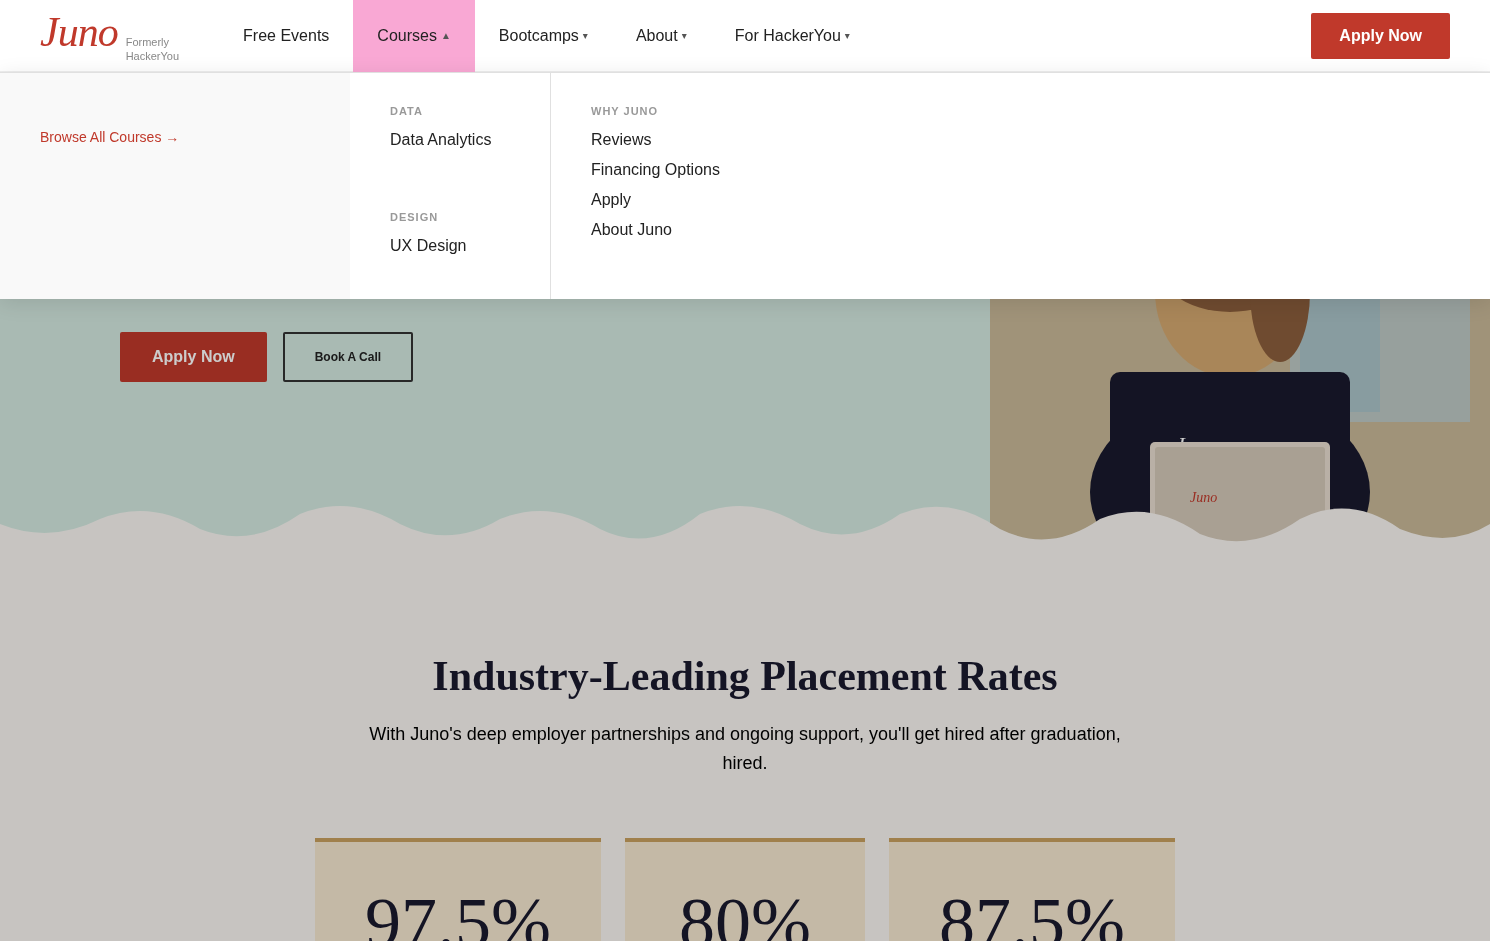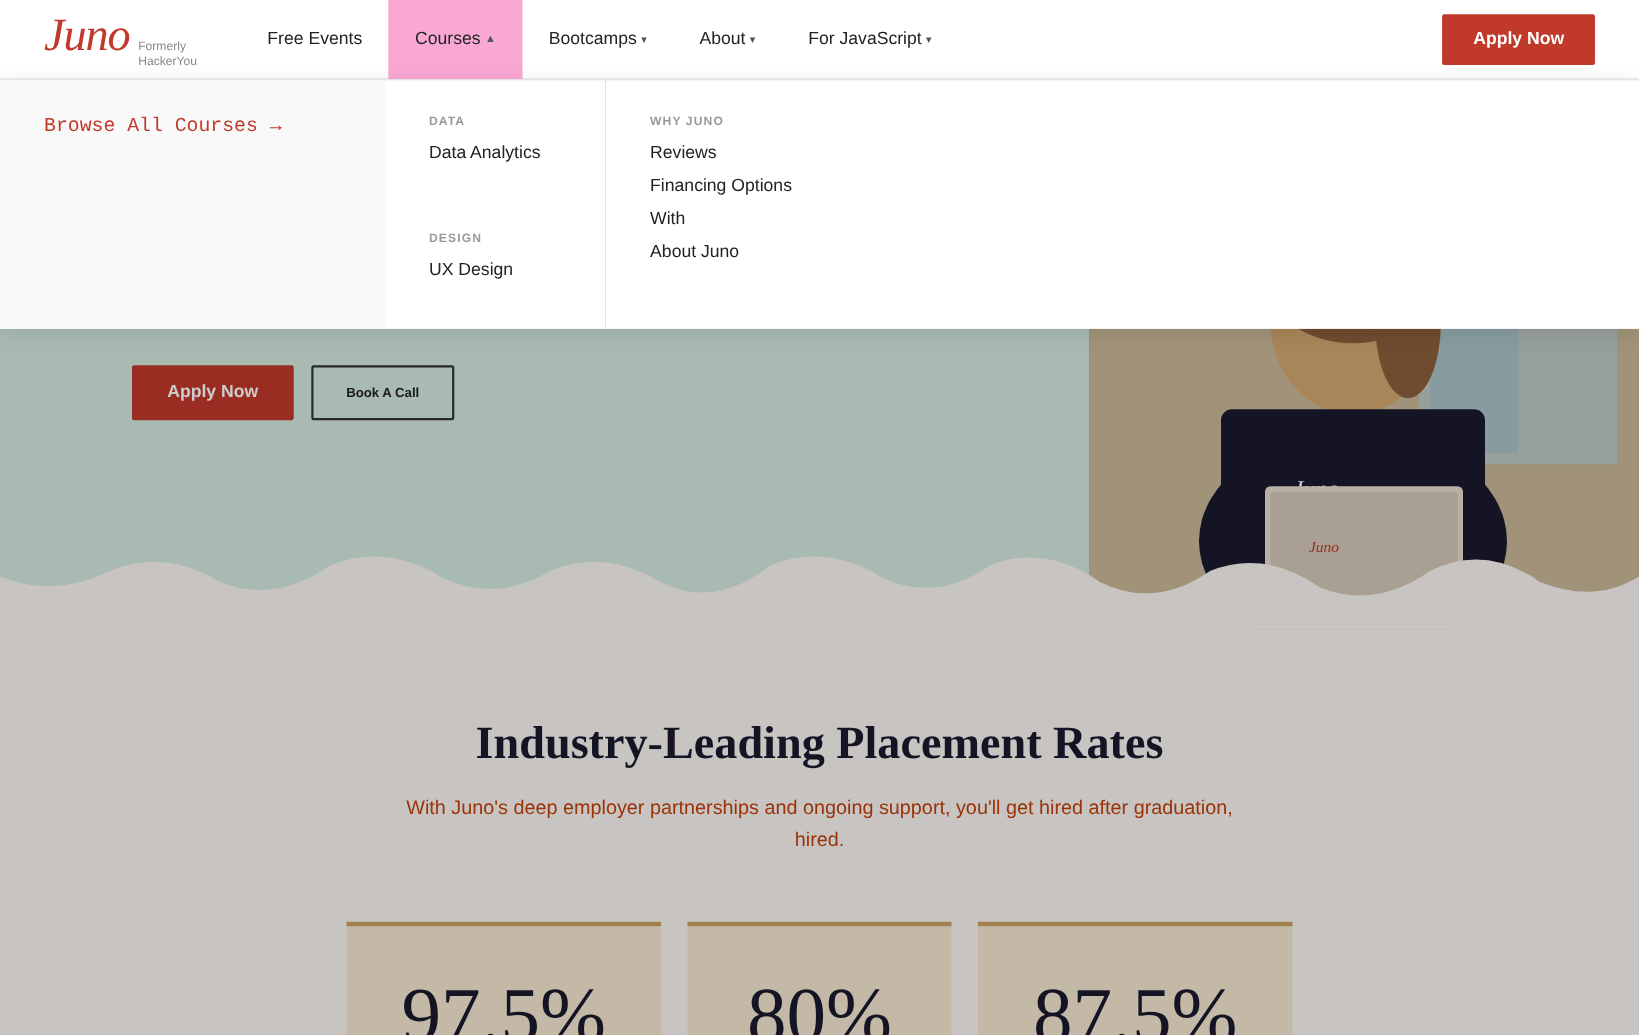--- a/index.html
+++ b/index.html
@@ -103,27 +103,28 @@
     }
     .mega-col-intro h2 {
       font-family: Georgia, serif;
       font-size: 22px;
       color: #222;
       line-height: 1.4;
       margin-bottom: 16px;
     }
     .mega-browse-link {
       color: #c0392b;
-      font-family: Liberation Mono, monospace;
-      font-size: 18px;
+      font-family: Liberation Sans, sans-serif;
+      font-size: 14px;
       text-decoration: none;
       display: flex;
       align-items: center;
       gap: 6px;
       cursor: pointer;
+      margin-top: 24px;
     }
     .mega-section-label {
       font-family: Arial, sans-serif;
       font-size: 11px;
       letter-spacing: 1px;
       color: #999;
       text-transform: uppercase;
       margin-bottom: 14px;
       font-weight: 600;
     }
@@ -231,21 +232,21 @@
     }
     .stats-title {
       font-family: Georgia, serif;
       font-size: 42px;
       color: #1a1a2e;
       margin-bottom: 20px;
     }
     .stats-subtitle {
       font-family: Arial, sans-serif;
       font-size: 18px;
-      color: #c2410c;
+      color: #000000;
       margin-bottom: 60px;
       line-height: 1.6;
     }
     .stats-cards {
       display: flex;
       justify-content: center;
       gap: 24px;
     }
     .stat-card {
       background: #f5e8d0;
@@ -296,21 +297,21 @@
     </a>
     <a class="nav-item">
       <span>Bootcamps</span>
       <span class="nav-chevron">▾</span>
     </a>
     <a class="nav-item">
       <span>About</span>
       <span class="nav-chevron">▾</span>
     </a>
     <a class="nav-item">
-      <span>For JavaScript</span>
+      <span>For HackerYou</span>
       <span class="nav-chevron">▾</span>
     </a>
   </div>
 
   <button class="nav-apply-btn">Apply Now</button>
 </nav>
 
 <div class="mega-dropdown">
 
   <div class="mega-col mega-col-intro">
@@ -325,21 +326,21 @@
     <div class="mega-section-label" style="margin-top: 32px;">DESIGN</div>
     <a class="mega-link">UX Design</a>
   </div>
 
   <div class="mega-divider"></div>
 
   <div class="mega-col mega-col-wide">
     <div class="mega-section-label">WHY JUNO</div>
     <a class="mega-link">Reviews</a>
     <a class="mega-link">Financing Options</a>
-    <a class="mega-link">With</a>
+    <a class="mega-link">Apply</a>
     <a class="mega-link">About Juno</a>
   </div>
 </div>
 
 <div class="hero-section">
   <div class="hero-red-bar"></div>
 
   <div class="hero-content">
     <h1 class="hero-title">
       <span>starts here.</span>

